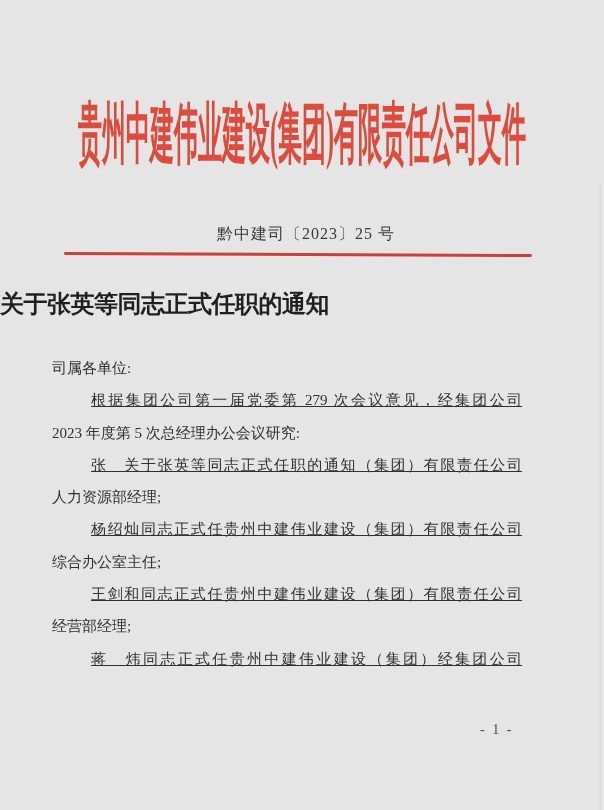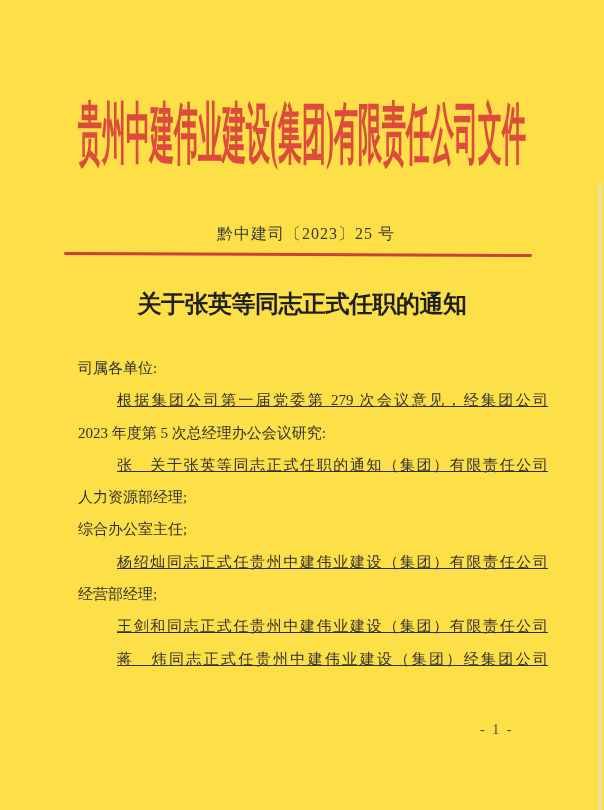--- a/index.html
+++ b/index.html
@@ -5,21 +5,21 @@
   html, body { margin: 0; padding: 0; }
   body {
     width: 604px; height: 810px;
     background: #ffffff;
     position: relative;
     overflow: hidden;
     font-family: "Liberation Serif", serif;
   }
   .page {
     position: absolute; inset: 0;
-    background: #fde047;
+    background: #e5e5e5;
   }
   
   .header-title {
     position: absolute;
     top: 100px; left: 0; width: 604px; height: 68px;
     display: flex; align-items: center; justify-content: center;
     font-size: 24px; font-weight: bold;
     color: var(--header-red, #dc4b3b);
     transform: scaleY(2.75);
     transform-origin: 50% 50%;
@@ -38,28 +38,27 @@
     position: absolute;
     top: 253px; left: 64px;
     width: 468px; height: 3px;
     background: var(--rule-red, #c8413b);
     transform: rotate(0.25deg);
     border-radius: 2px;
   }
   .doc-title {
     position: absolute;
     top: 288px; left: 0; width: 604px;
-    text-align: center;
     font-size: 24px; font-weight: bold;
     letter-spacing: -0.5px;
     color: #1f1f1f;
   }
   .body-text {
     position: absolute;
-    top: 352px; left: 78px;
+    top: 352px; left: 52px;
     width: 470px;
     font-size: 15px;
     color: var(--text-color, #303030);
   }
   .body-line {
     height: 32.3px;
     line-height: 32.3px;
     white-space: nowrap;
     overflow: visible;
   }
@@ -97,24 +96,24 @@
 
   <div class="doc-title">关于张英等同志正式任职的通知</div>
 
   <div class="body-text">
 
   <div class="body-line">司属各单位:</div>
       <div class="body-line indent justify">根据集团公司第一届党委第 279 次会议意见，经集团公司</div>
       <div class="body-line">2023 年度第 5 次总经理办公会议研究:</div>
       <div class="body-line indent justify">张　关于张英等同志正式任职的通知（集团）有限责任公司</div>
       <div class="body-line">人力资源部经理;</div>
+      <div class="body-line indent justify">杨绍灿同志正式任贵州中建伟业建设（集团）有限责任公司</div>
       <div class="body-line">综合办公室主任;</div>
-      <div class="body-line indent justify">杨绍灿同志正式任贵州中建伟业建设（集团）有限责任公司</div>
+      <div class="body-line indent justify">王剑和同志正式任贵州中建伟业建设（集团）有限责任公司</div>
       <div class="body-line">经营部经理;</div>
-      <div class="body-line indent justify">王剑和同志正式任贵州中建伟业建设（集团）有限责任公司</div>
       <div class="body-line indent justify">蒋　炜同志正式任贵州中建伟业建设（集团）经集团公司</div>
     </div>
 
   <div class="page-number">- 1 -</div>
 
   <div class="page-edge-line"></div>
 
 </div>
 
 </body></html>

